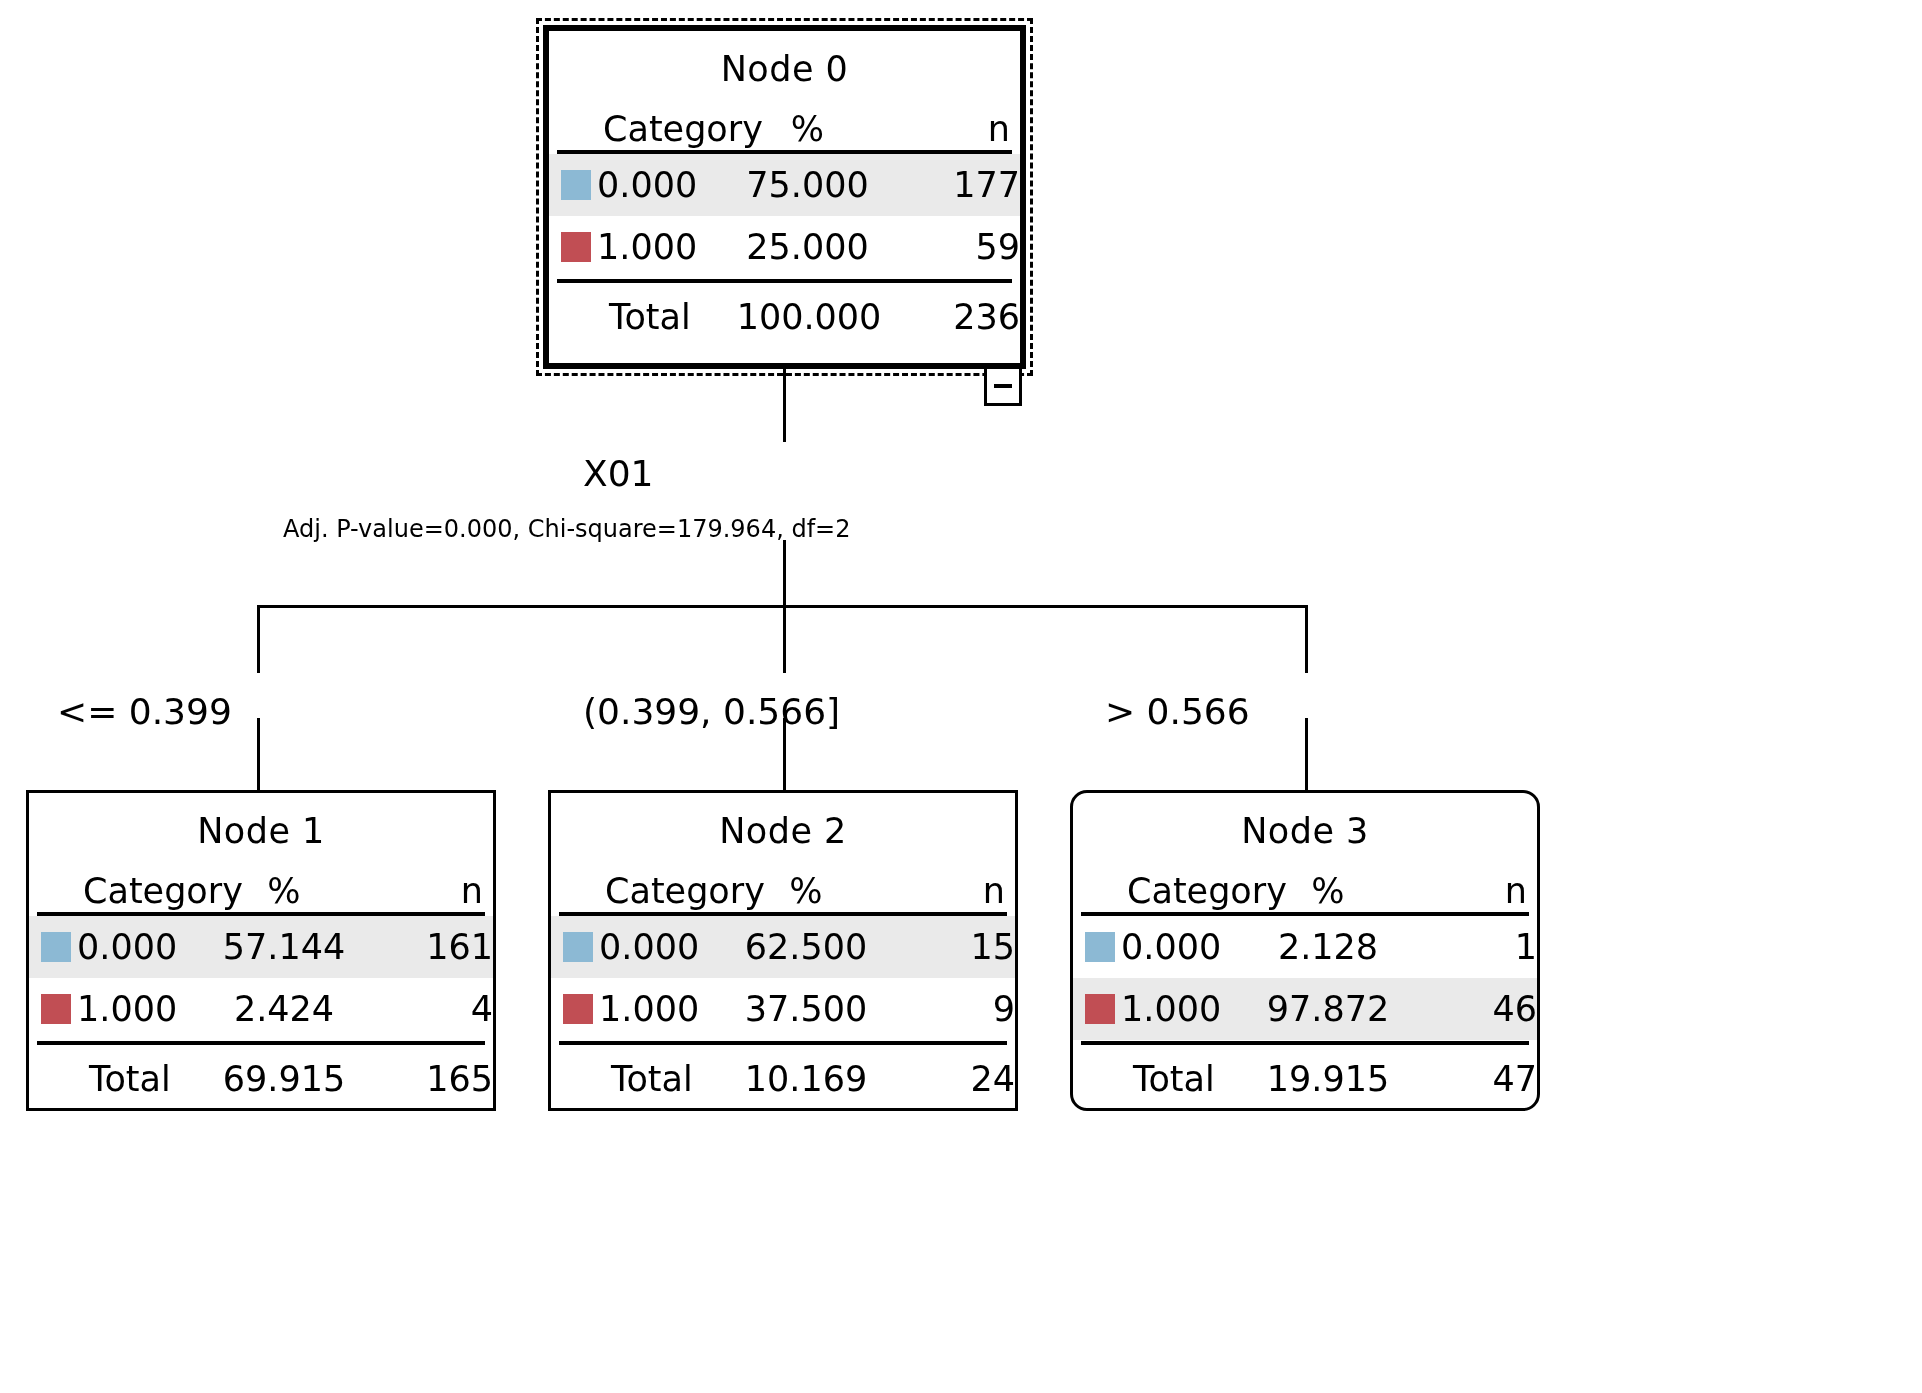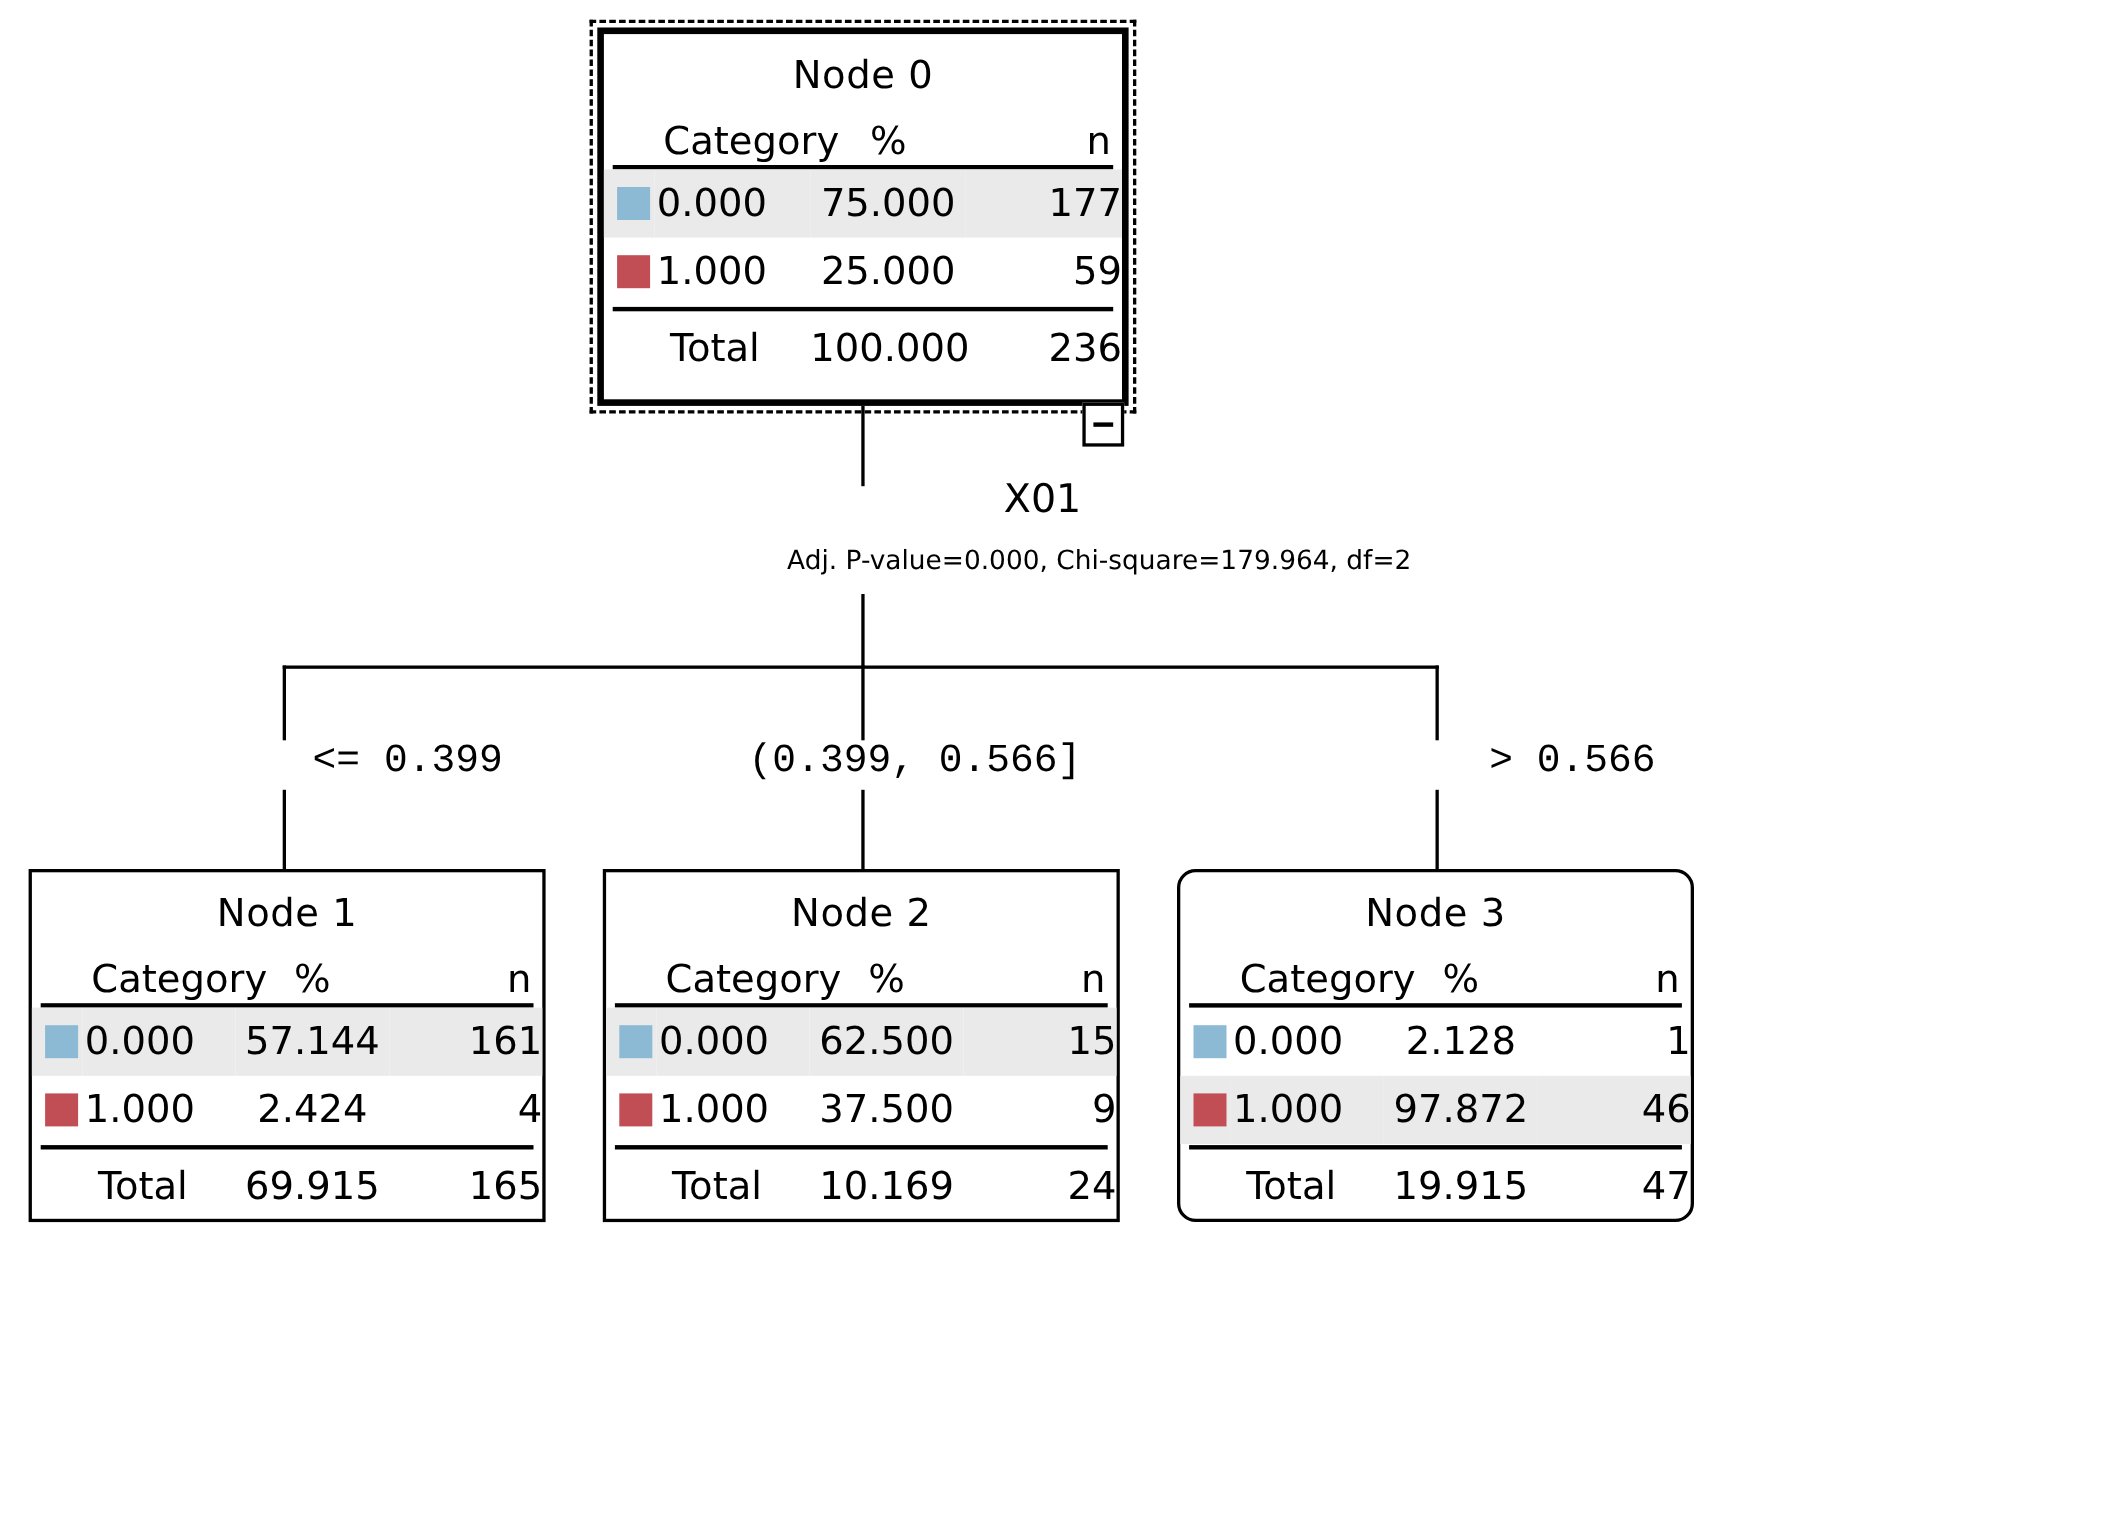--- a/index.html
+++ b/index.html
@@ -141,25 +141,26 @@
     height: 4px;
     background: #000000;
   }
 
   
   .free-label {
     position: absolute;
     font-size: 36px;
     line-height: 40px;
     white-space: nowrap;
-    text-align: right;
+    text-align: left;
+    margin-top: 20px;
   }
   .split-var   { font-size: 36px; }
   .split-stats { font-size: 24px; }
-  .branch-label{ font-size: 36px; font-family: Liberation Mono, monospace; }
+  .branch-label{ font-size: 36px; }
 </style>
 </head>
 <body>
 
 <div id="canvas">
 
   <div class="selection-frame" style="left:536px; top:18px; width:497px; height:358px;"></div>
 
   <div class="node-box root" style="left:543px; top:25px; width:483px; height:344px;">
     <div class="node-title">Node 0</div>

